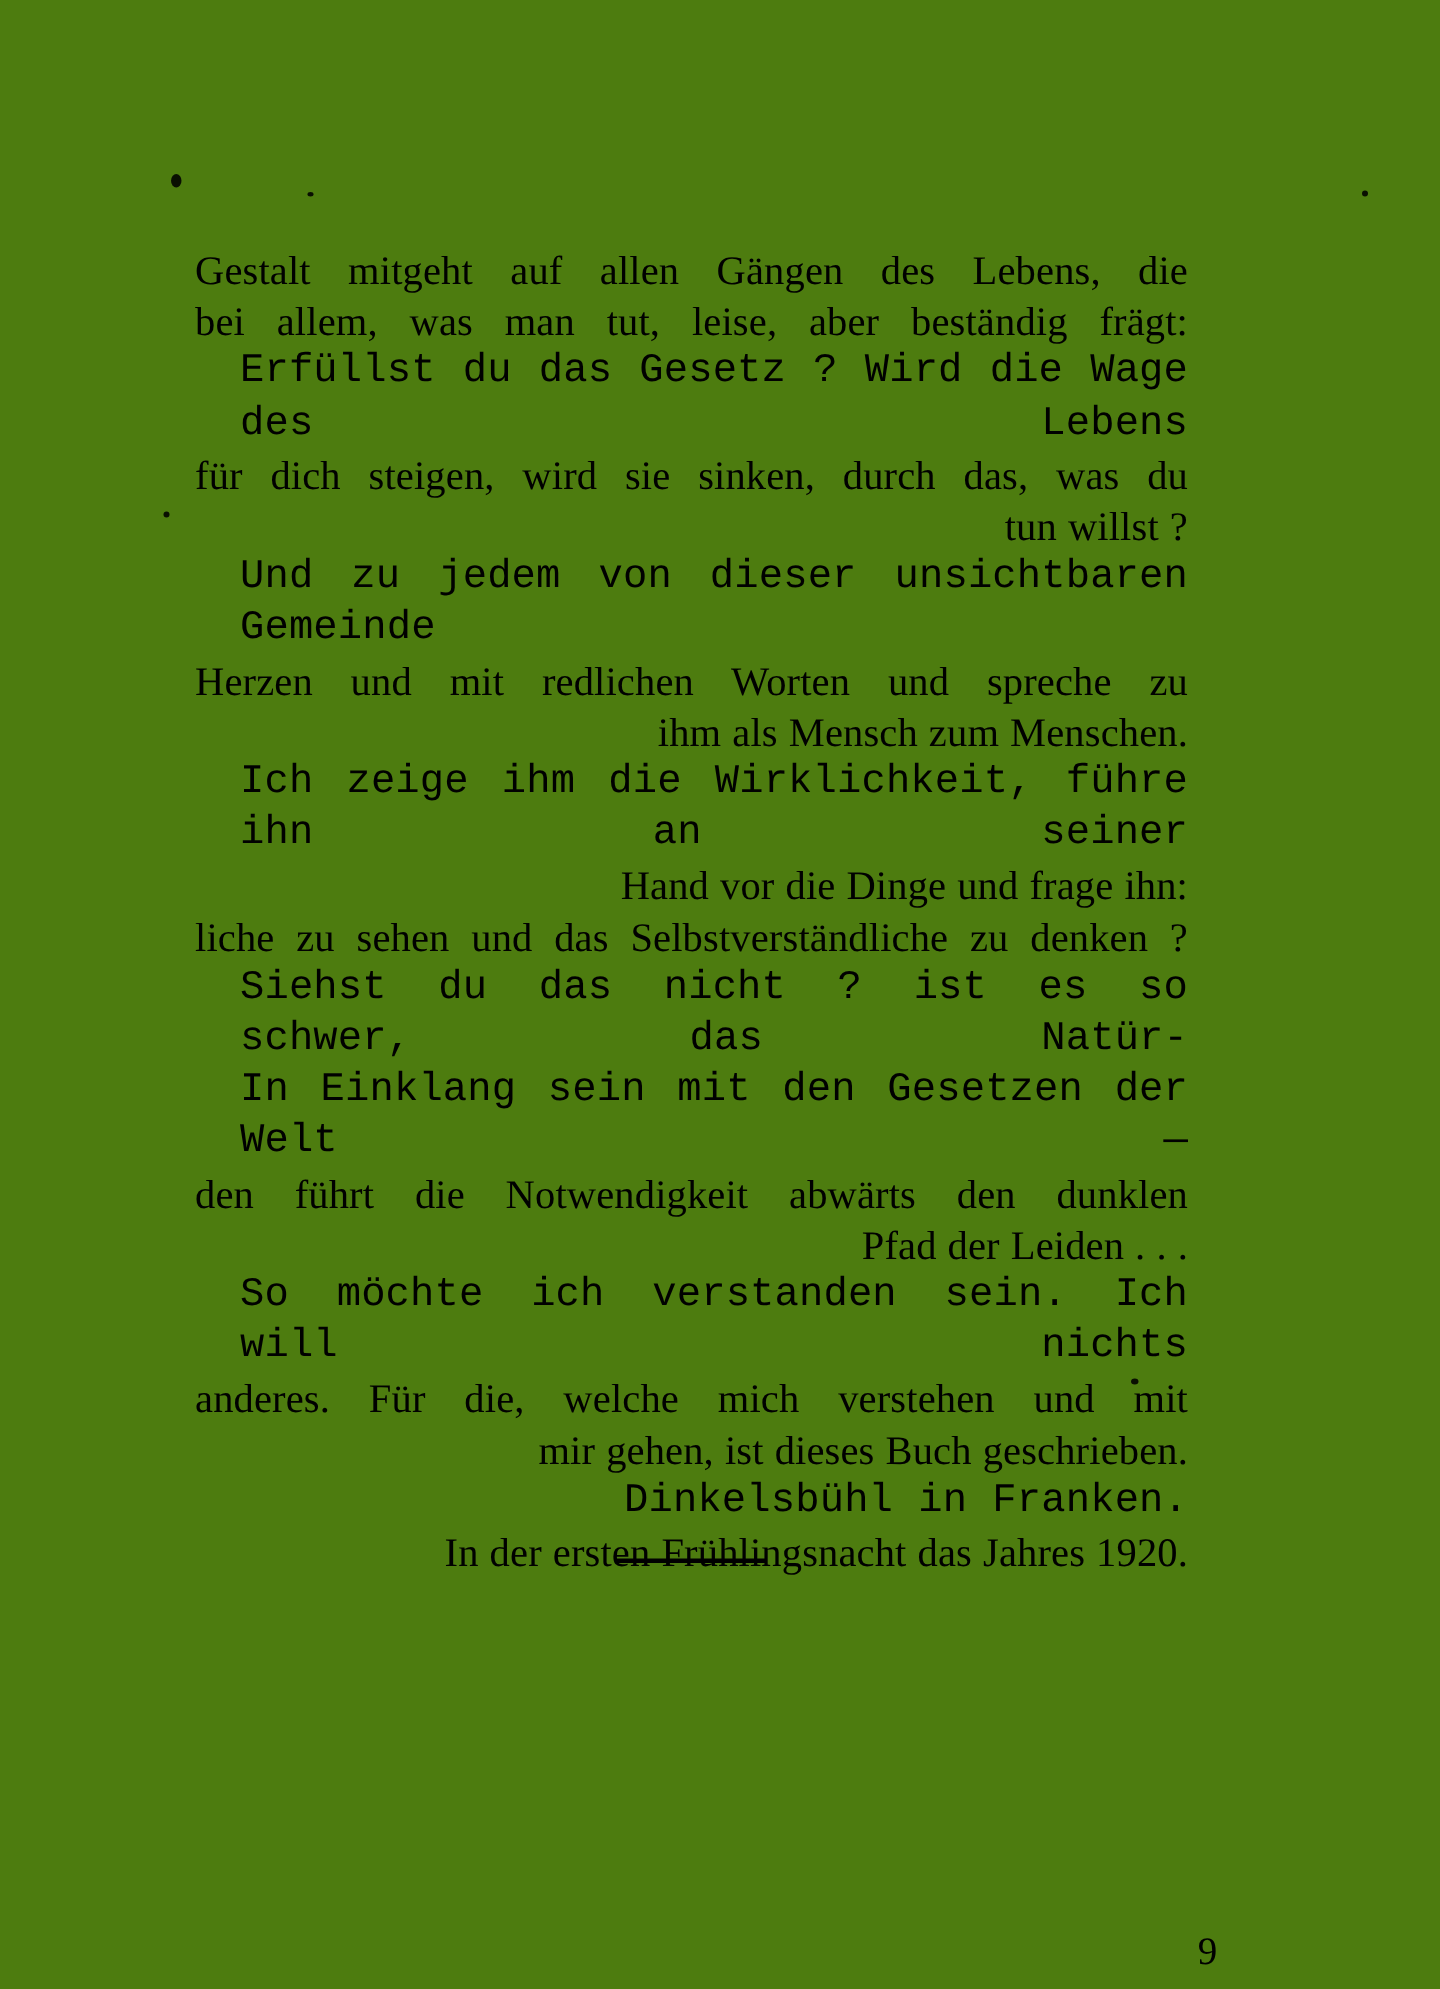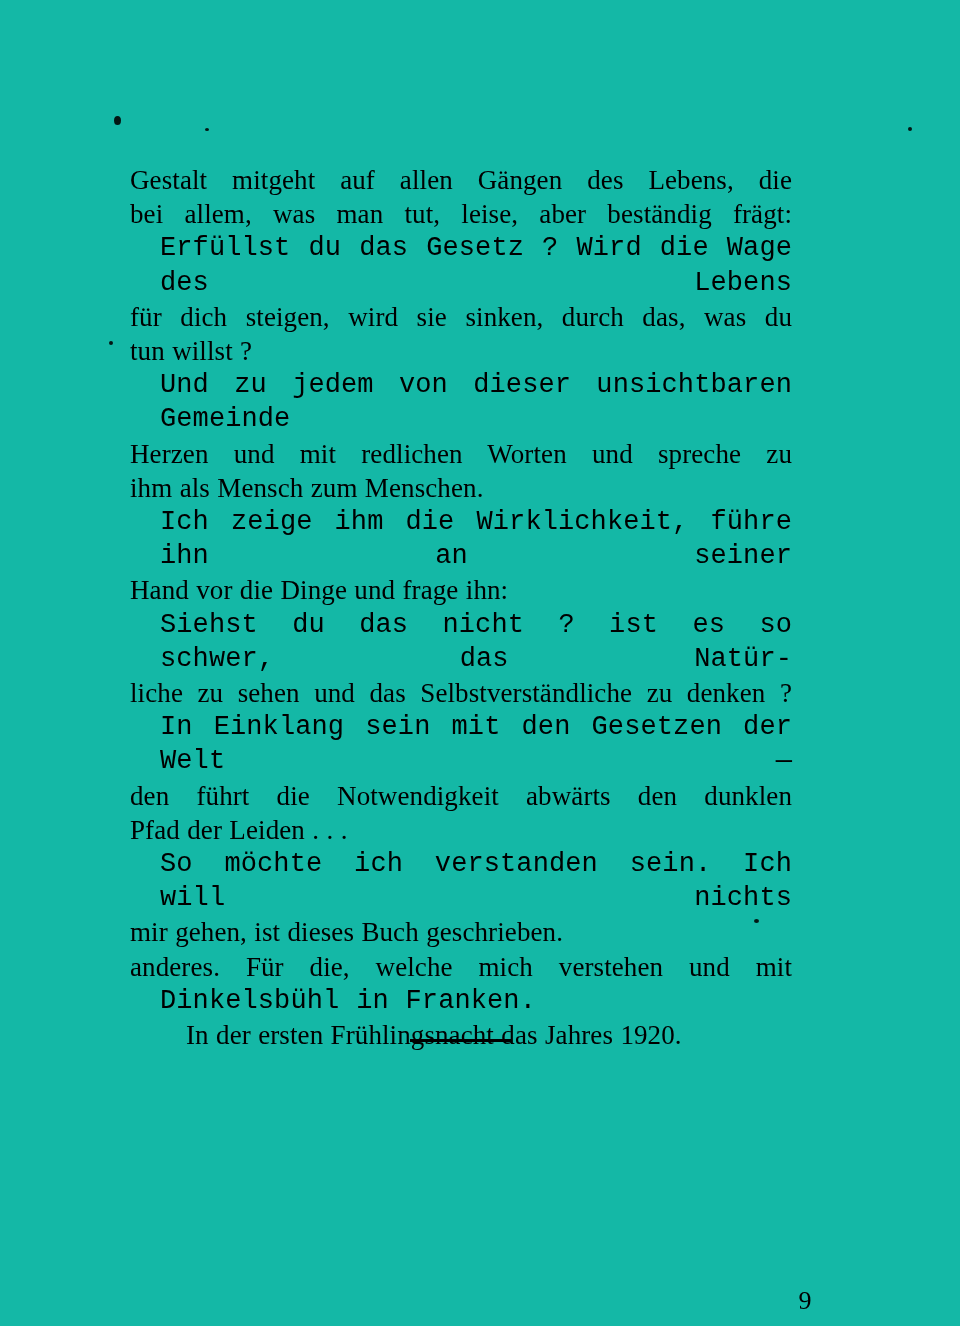--- a/index.html
+++ b/index.html
@@ -10,21 +10,21 @@
   }
   body {
     font-family: "Liberation Serif", "DejaVu Serif", serif;
     color: #000000;
   }
   .page {
     position: relative;
     width: 960px;
     height: 1326px;
     margin: 0 auto;
-    background: #14b8a6;
+    background: #4d7c0f;
     overflow: hidden;
   }
 
   
   .textblock {
     position: absolute;
     left: 130px;
     top: 163px;
     width: 662px;
   }
@@ -43,21 +43,21 @@
     display: block;
     white-space: pre;
   }
   
   .ln.j {
     text-align: justify;
     text-align-last: justify;
     white-space: normal;
   }
   .ln.last {
-    text-align: left;
+    text-align: right;
     white-space: pre;
   }
   .indent1 { padding-left: 30px; font-family: Liberation Mono, monospace; }
   .indent2 { padding-left: 56px; }
 
   
   .divider {
     position: absolute;
     left: 410px;
     top: 1039px;
@@ -109,34 +109,34 @@
       <span class="ln j">Herzen und mit redlichen Worten und spreche zu</span>
       <span class="ln last">ihm als Mensch zum Menschen.</span>
     </p>
 
     <p class="para">
       <span class="ln j indent1">Ich zeige ihm die Wirklichkeit, führe ihn an seiner</span>
       <span class="ln last">Hand vor die Dinge und frage ihn:</span>
     </p>
 
     <p class="para">
+      <span class="ln j">liche zu sehen und das Selbstverständliche zu denken ?</span>
       <span class="ln j indent1">Siehst du das nicht ? ist es so schwer, das Natür-</span>
-      <span class="ln j">liche zu sehen und das Selbstverständliche zu denken ?</span>
     </p>
 
     <p class="para">
       <span class="ln j indent1">In Einklang sein mit den Gesetzen der Welt —</span>
       <span class="ln j">den führt die Notwendigkeit abwärts den dunklen</span>
       <span class="ln last">Pfad der Leiden . . .</span>
     </p>
 
     <p class="para">
       <span class="ln j indent1">So möchte ich verstanden sein.  Ich will nichts</span>
+      <span class="ln j">anderes.  Für die, welche mich verstehen und mit</span>
       <span class="ln last">mir gehen, ist dieses Buch geschrieben.</span>
-      <span class="ln j">anderes.  Für die, welche mich verstehen und mit</span>
     </p>
 
     <p class="para">
       <span class="ln last indent1">Dinkelsbühl in Franken.</span>
     </p>
 
     <p class="para">
       <span class="ln last indent2">In der ersten Frühlingsnacht das Jahres 1920.</span>
     </p>
 

